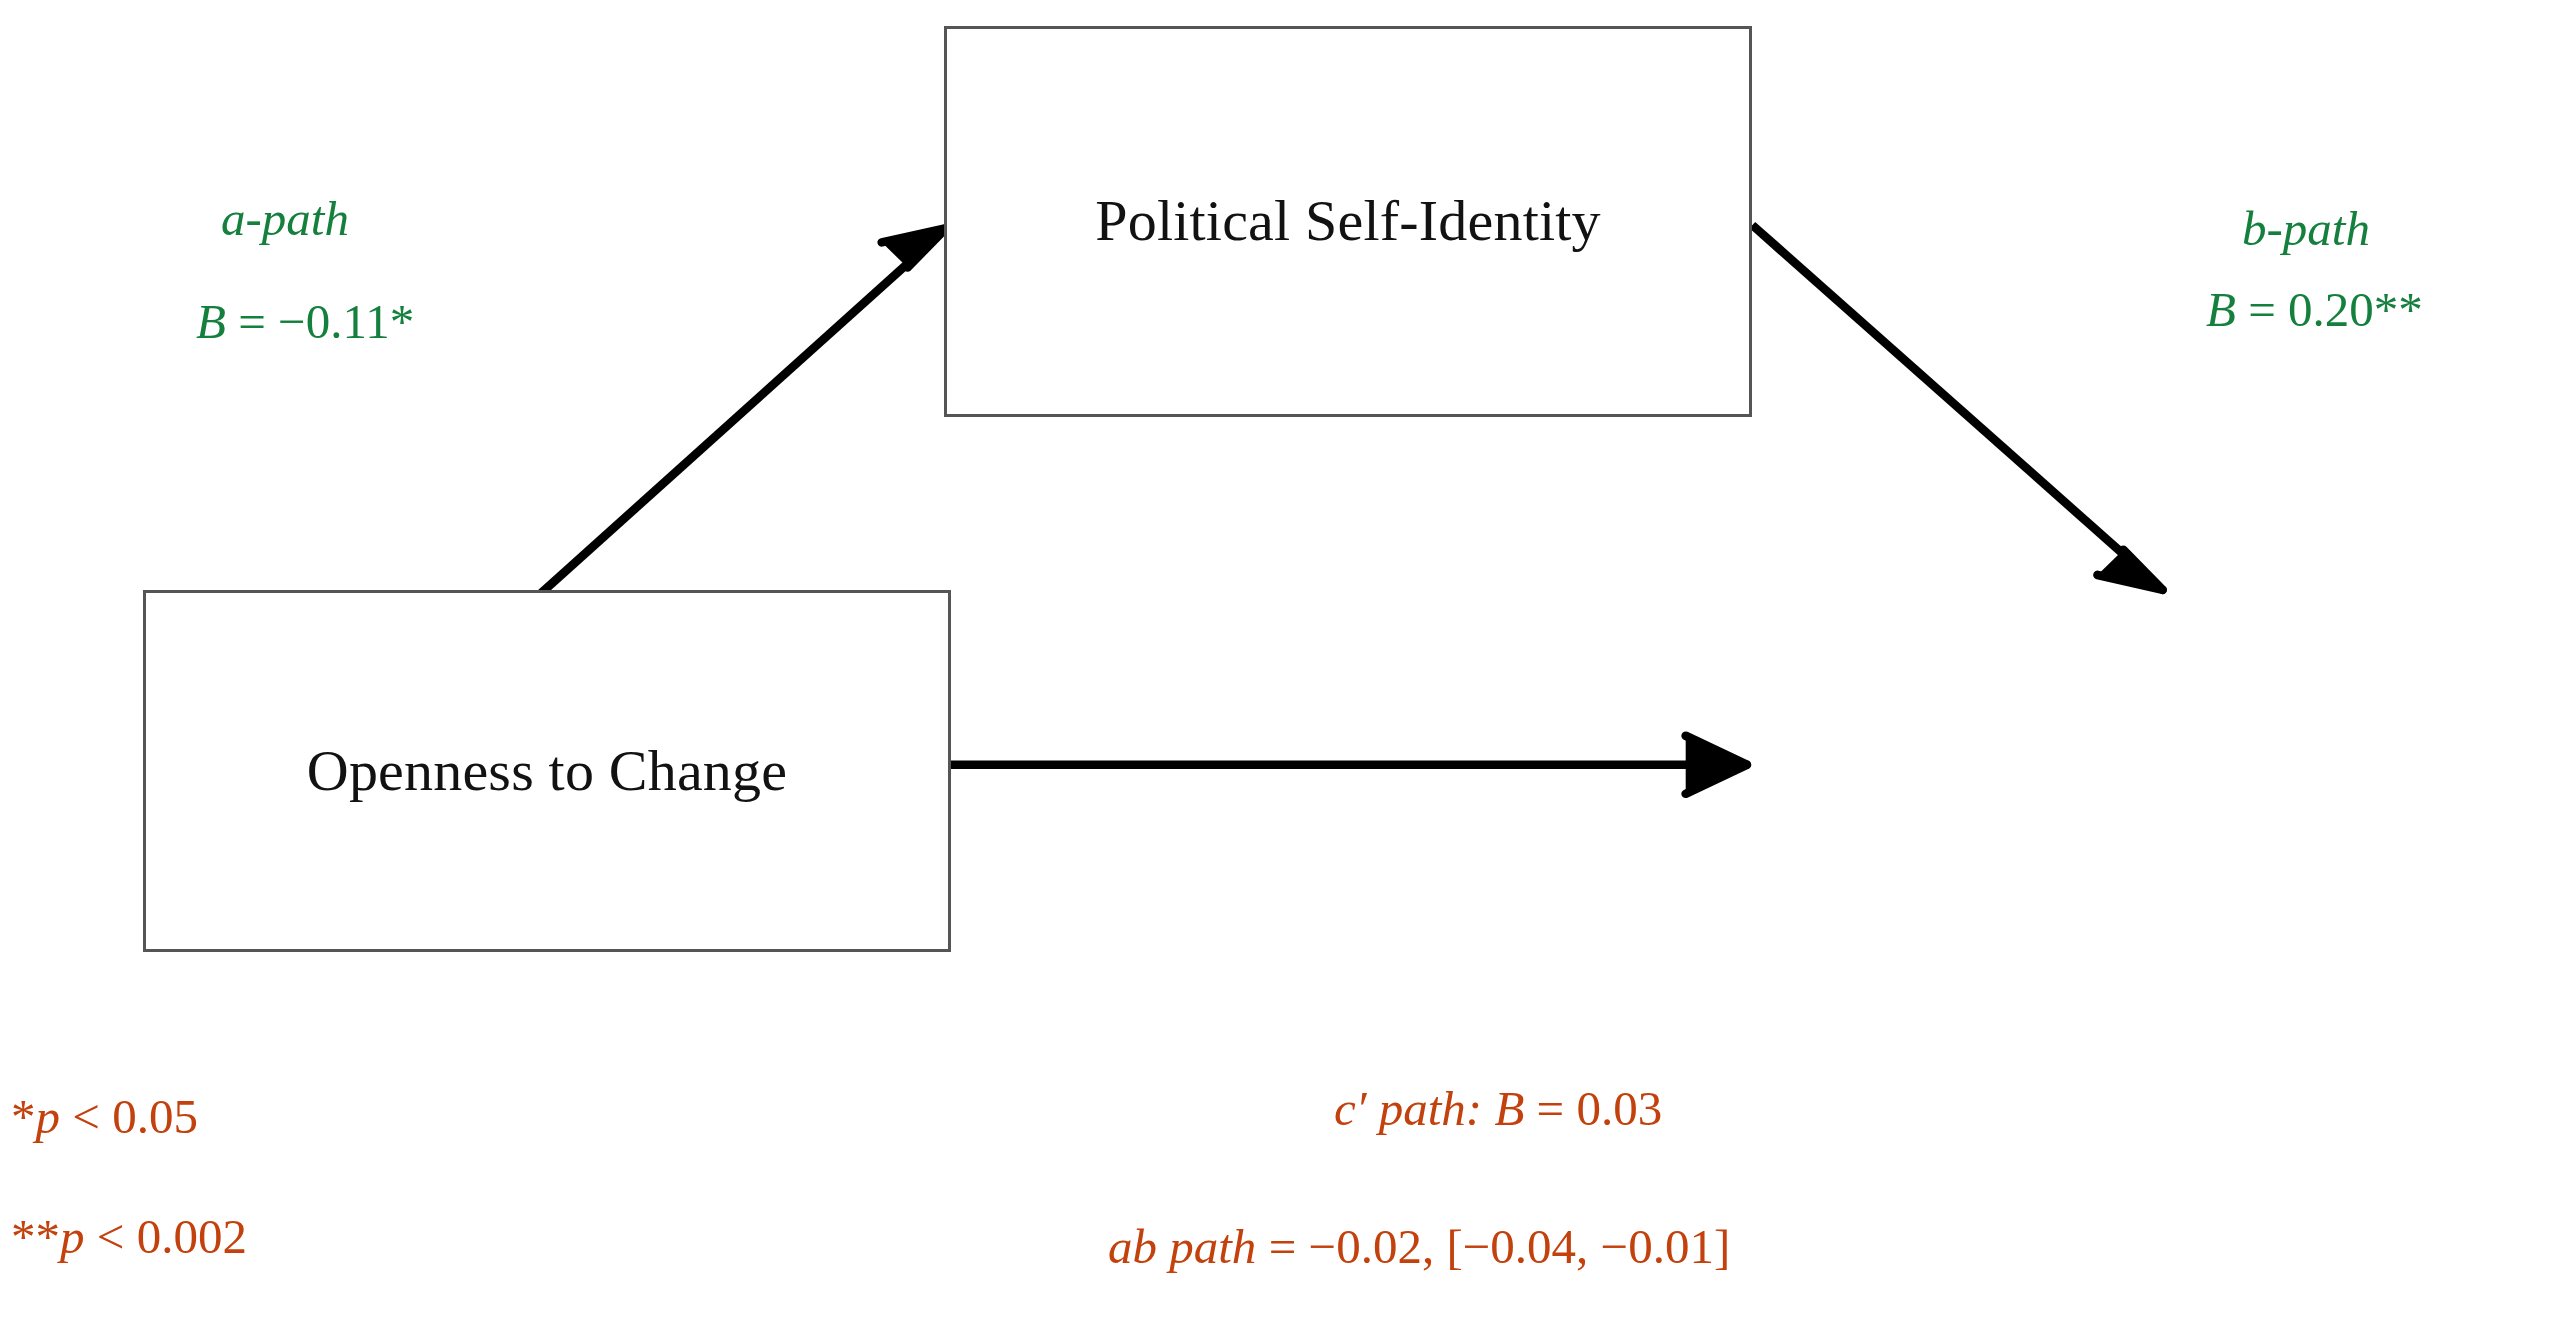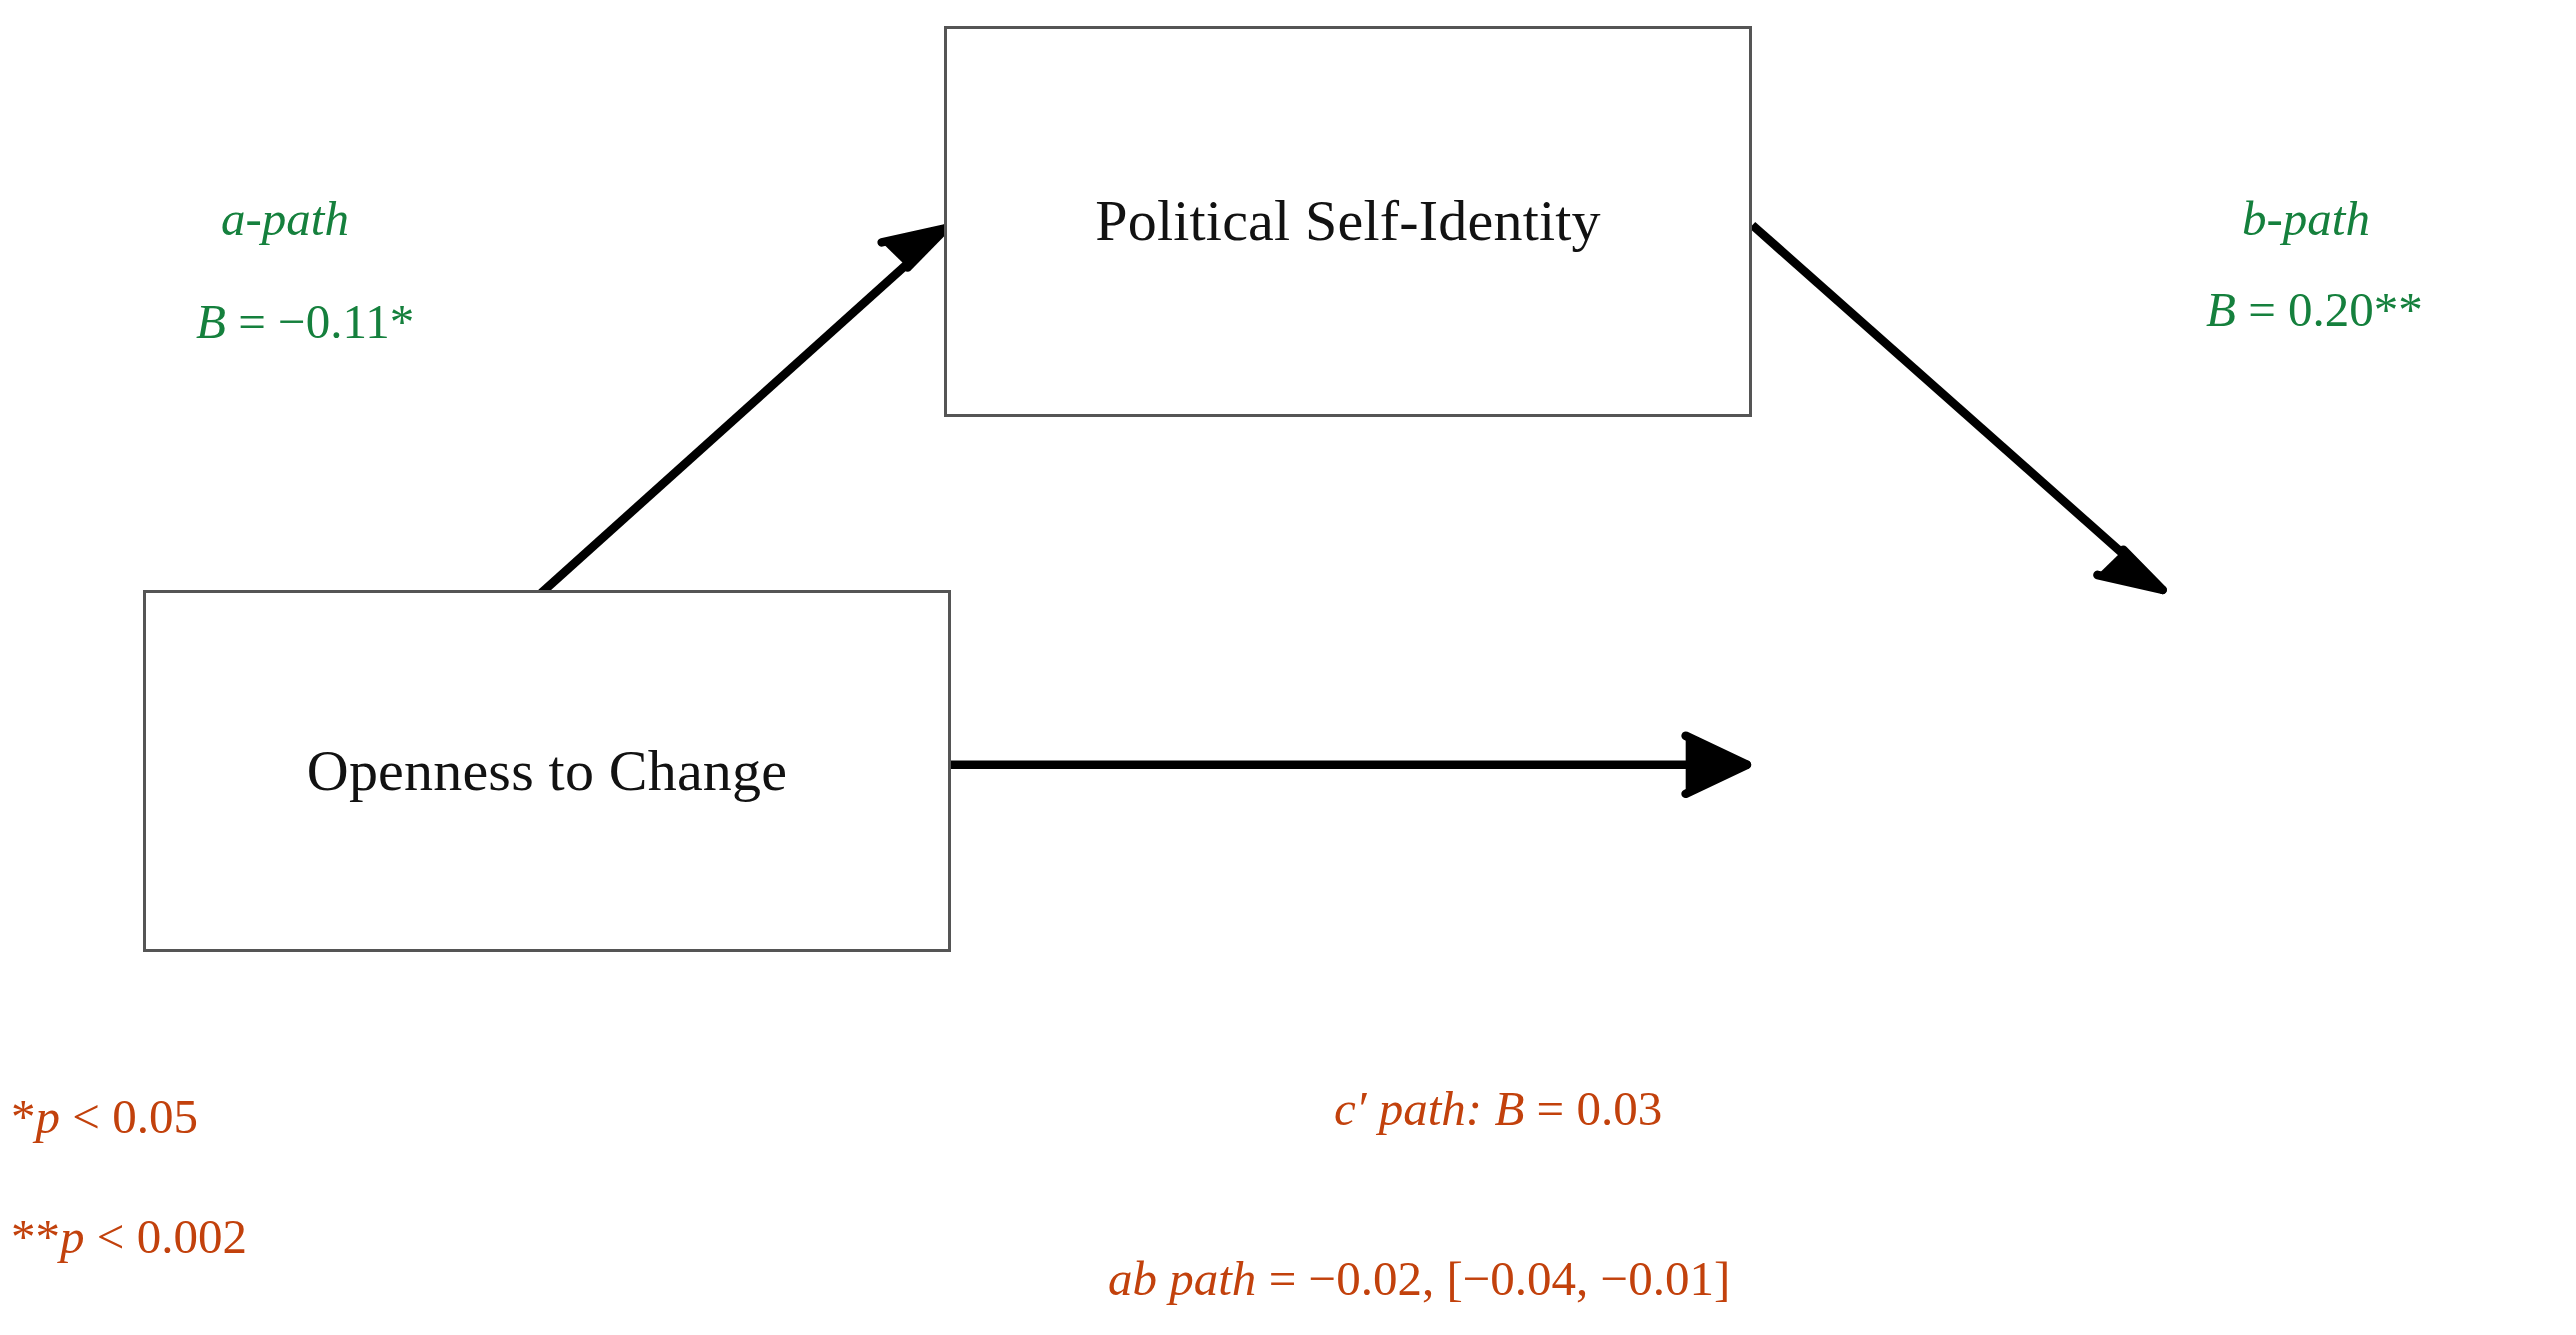--- a/index.html
+++ b/index.html
@@ -56,39 +56,39 @@
     font-size: 49px;
     line-height: 1.0;
     color: #15803d;
     white-space: nowrap;
   }
   .path-label .it { font-style: italic; }
   .path-label .ro { font-style: normal; }
 
   #label-a-path   { left: 221px;  top: 194px; }
   #label-a-value  { left: 196px;  top: 297px; text-align: center; }
-  #label-b-path   { left: 2242px; top: 194px; }
+  #label-b-path   { left: 2242px; top: 204px; }
   #label-b-value  { left: 2206px; top: 285px; }
 
   
   .footnote {
     position: absolute;
     font-size: 49px;
     line-height: 1.0;
     color: #c2410c;
     white-space: nowrap;
   }
   .footnote .it { font-style: italic; }
   .footnote .ro { font-style: normal; }
   .star { font-style: normal; }
 
   #note-p05    { left: 11px;   top: 1092px; }
   #note-p001   { left: 11px;   top: 1212px; }
   #note-cpath  { left: 1334px; top: 1084px; }
-  #note-abpath { left: 1108px; top: 1254px; }
+  #note-abpath { left: 1108px; top: 1222px; }
 </style>
 </head>
 <body>
 
 <div id="canvas">
 
   <svg id="arrow-layer" viewBox="0 0 3284 1702" width="2576" height="1335" xmlns="http://www.w3.org/2000/svg">
 
     <g>
       <line x1="690" y1="756" x2="1186" y2="310" stroke="#000000" stroke-width="11" stroke-linecap="butt"></line>

